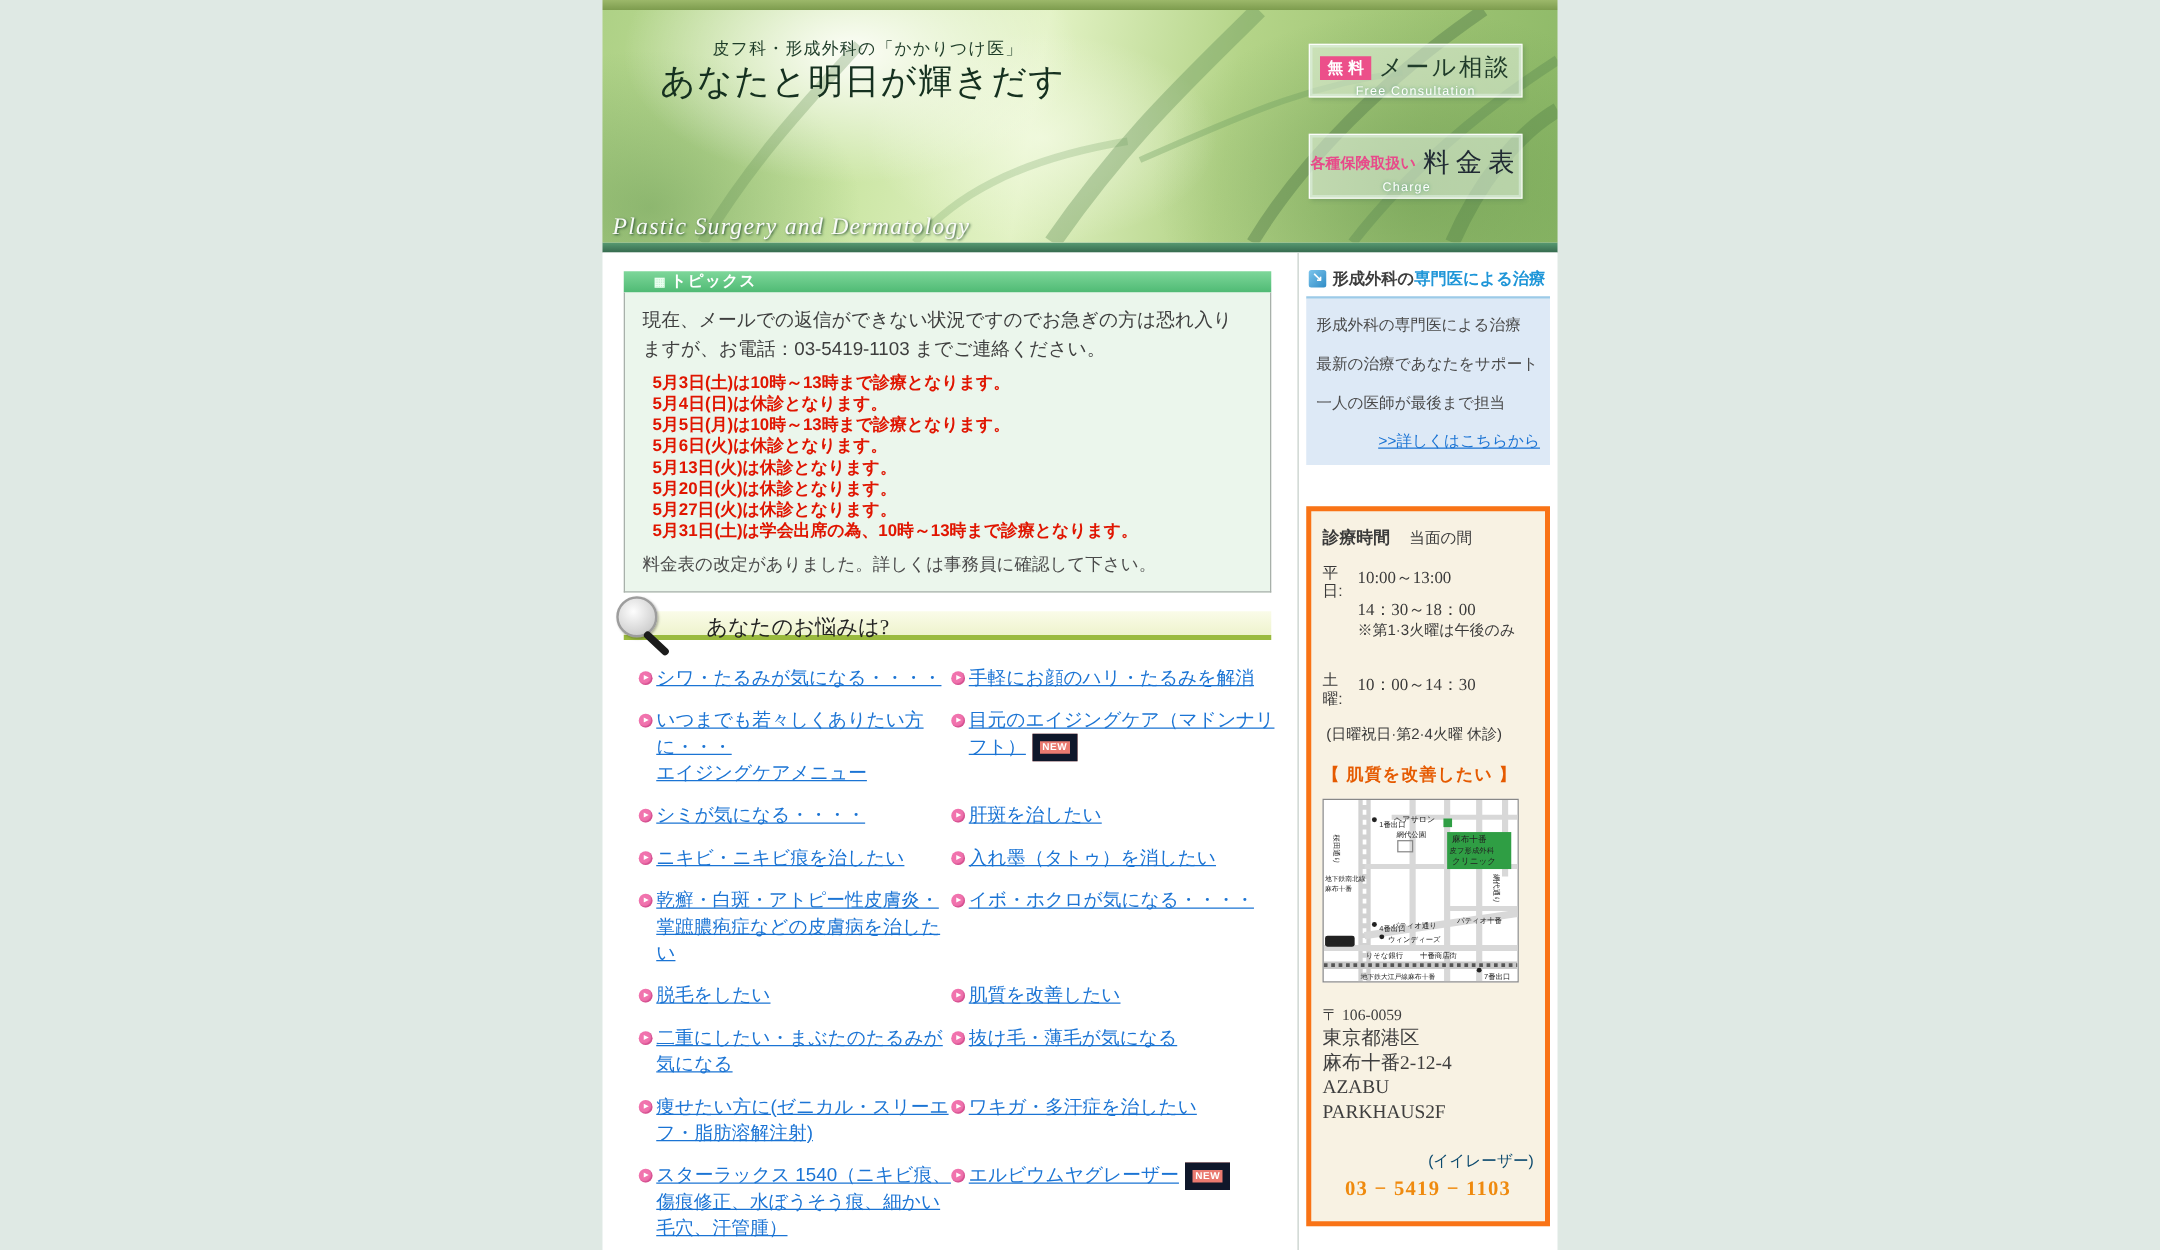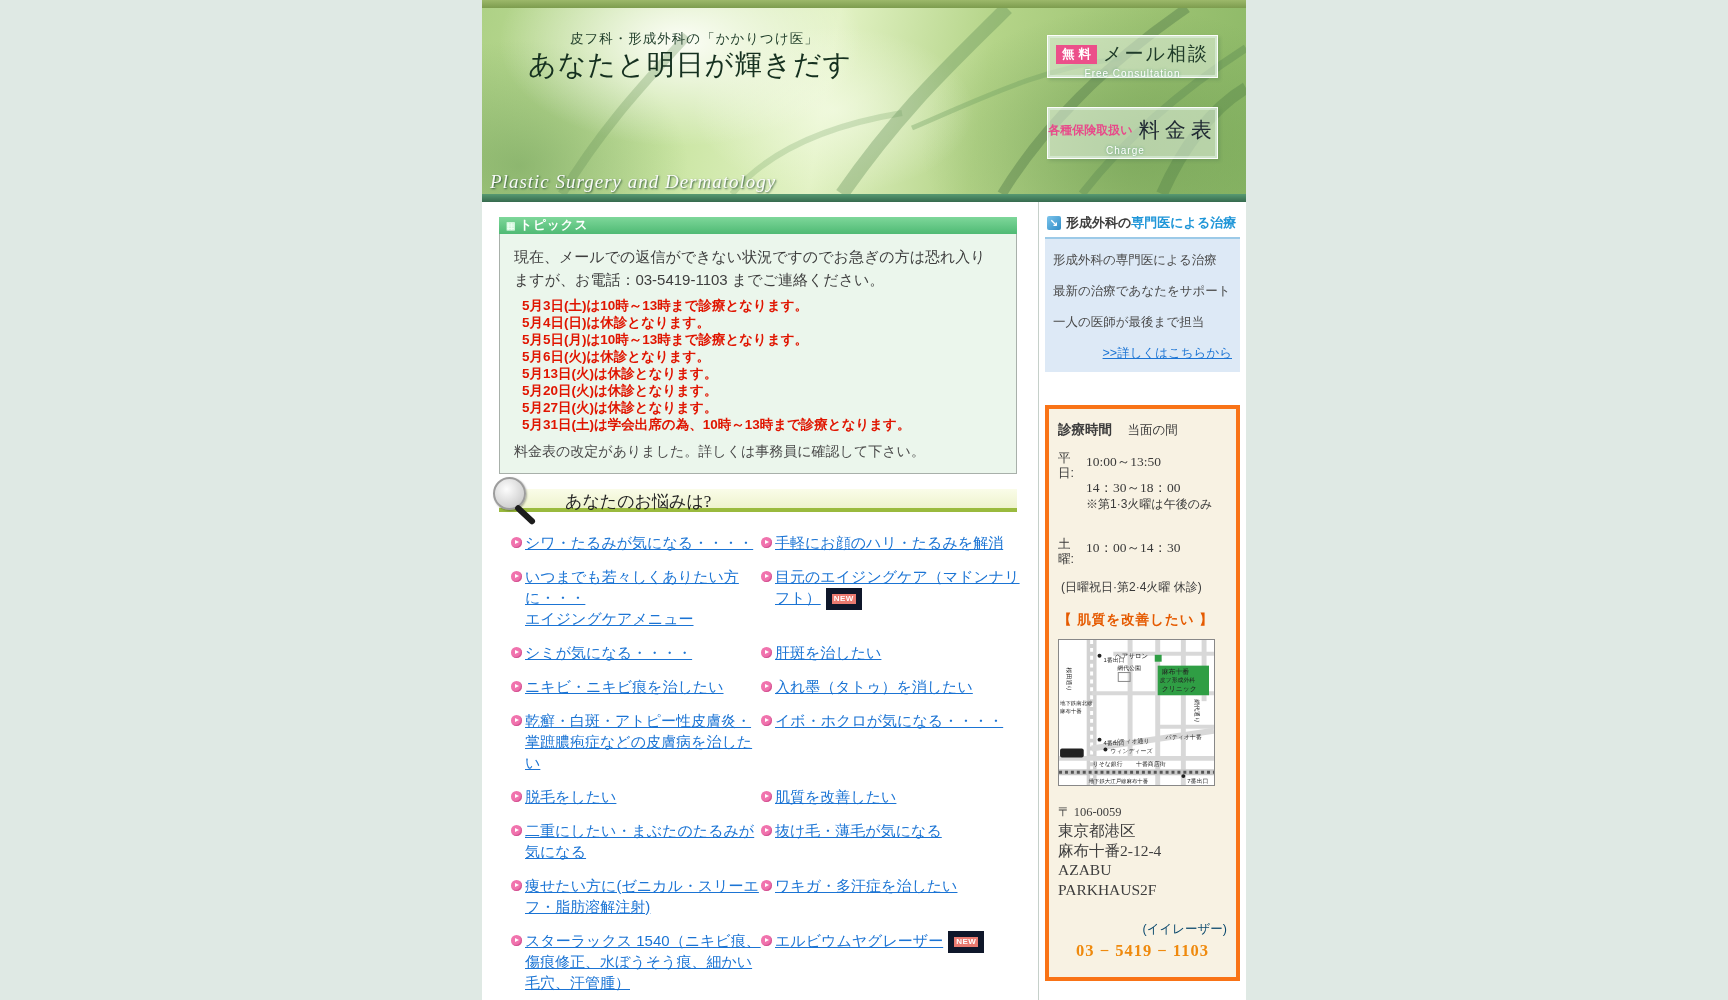--- a/index.html
+++ b/index.html
@@ -45,21 +45,21 @@
   .hbtn.charge .hb-sub { padding-left:58px; text-align:left; }
 
   
   .columns { display:flex; align-items:stretch; min-height:798px; background:#fff; }
   .main { width:557px; border-right:1px solid #c6d0ca; }
   .side { width:206px; padding:12px 5px 0 6px; }
 
   
   .topics { margin:15px 0 0 17px; width:518px; }
   .topics-bar { height:17px; line-height:17px; background:linear-gradient(#7ed79a,#4fba74);
-    color:#fff; font-size:12.5px; font-weight:bold; padding-left:7px; letter-spacing:1px; }
+    color:#fff; font-size:12.5px; font-weight:bold; padding-left:24px; letter-spacing:1px; }
   .topics-bar .ticon { font-size:10px; margin-right:3px; color:#eafff0; }
   .topics-body { border:1px solid #a8b0aa; border-top:none; background:#ebf6ec; padding:9px 12px 12px; }
   .topics-intro { font-size:15px; color:#3e3e3e; line-height:23px; margin:2px 0 6px 2px; }
   .notices { padding-left:10px; }
   .notice { color:#e01500; font-weight:bold; font-size:13.5px; line-height:17px; }
   .topics-note { font-size:14px; color:#4a4a4a; margin:10px 0 0 2px; }
 
   
   .worry { position:relative; margin:15px 0 0 17px; width:518px; }
   .worry-bar { height:23px; background:linear-gradient(#fafce9,#eef3cd); border-bottom:4px solid #9aba3e;
@@ -217,21 +217,21 @@
       </div>
 
       <div class="hours">
         <div class="h-head">
           <span class="h-title">診療時間</span>
           <span class="h-sub">当面の間</span>
         </div>
         <div class="sch">
           <div class="lb">平日:</div>
           <div class="vals">
-            <div>10:00～13:50</div>
+            <div>10:00～13:00</div>
             <div class="vgap"></div>
             <div>14：30～18：00</div>
             <div class="vnote">※第1·3火曜は午後のみ</div>
           </div>
         </div>
         <div class="sch sat">
           <div class="lb">土曜:</div>
           <div class="vals">
             <div>10：00～14：30</div>
           </div>

